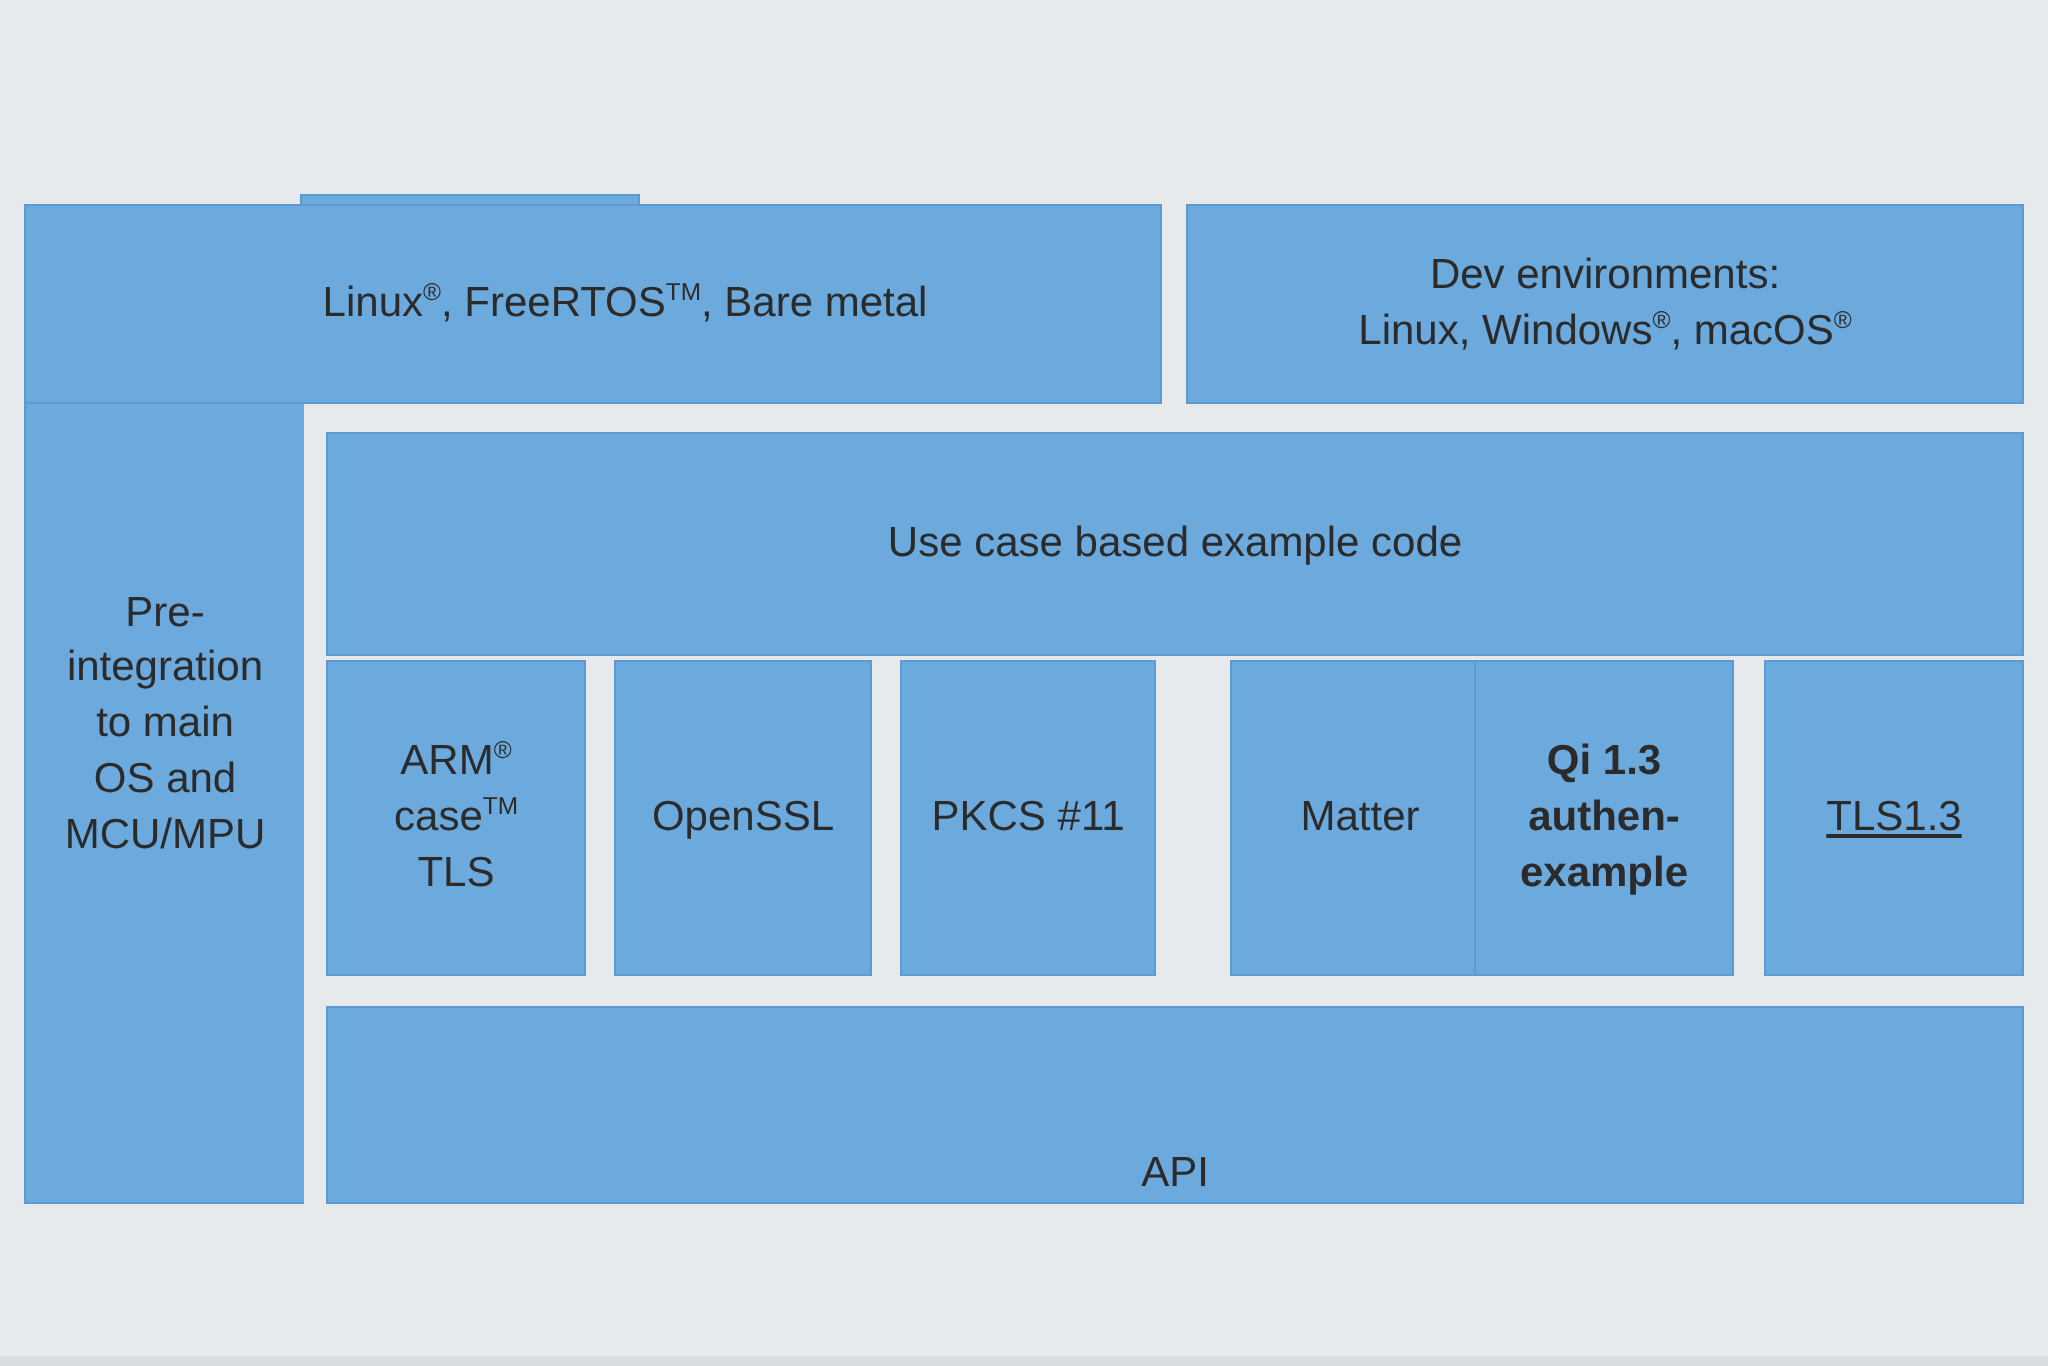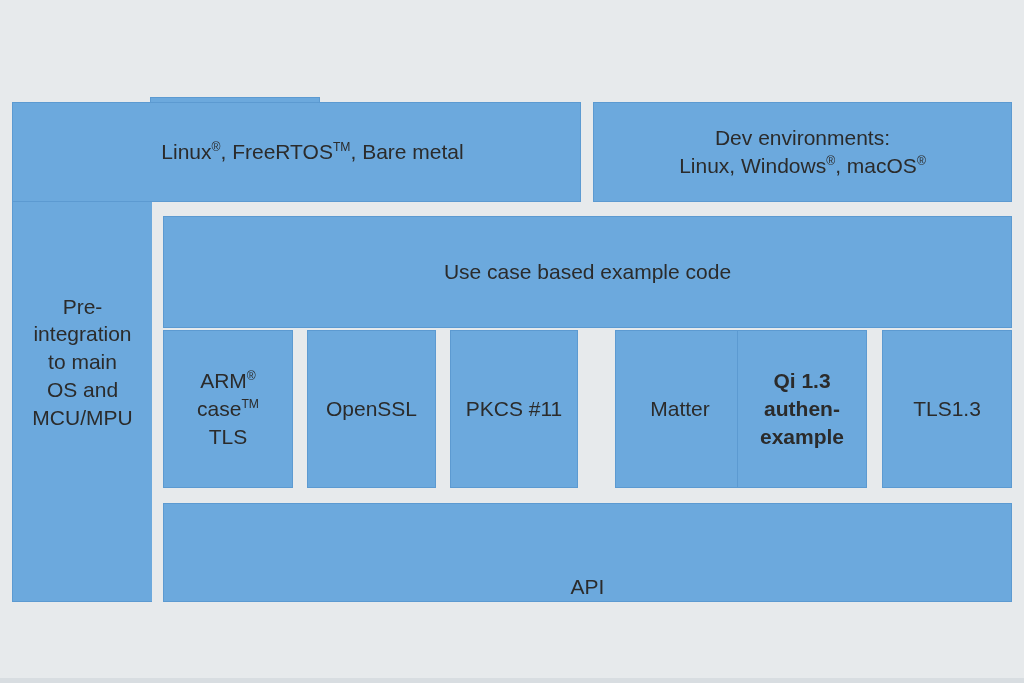--- a/index.html
+++ b/index.html
@@ -41,21 +41,21 @@
   .top-bar    { left: 12px;  top: 102px; width: 569px; height: 100px; padding-left: 32px; }
   .top-notch  { left: 150px; top: 97px;  width: 170px; height: 12px;  border-bottom: none; }
   .dev-box    { left: 593px; top: 102px; width: 419px; height: 100px; }
   .use-case   { left: 163px; top: 216px; width: 849px; height: 112px; }
   .row-box    { top: 330px;  height: 158px; }
   .b1 { left: 163px; width: 130px; }
   .b2 { left: 307px; width: 129px; }
   .b3 { left: 450px; width: 128px; }
   .b4 { left: 593px; width: 130px; margin-left: 22px; }
   .b5 { left: 737px; width: 130px; font-weight: bold; }
-  .b6 { left: 882px; width: 130px; }
+  .b6 { left: 882px; width: 130px; text-decoration: underline; }
   .api-bar    { left: 163px; top: 503px; width: 849px; height: 99px; justify-content: flex-end; }
   .footer-line {
     position: absolute;
     left: 0; top: 678px;
     width: 1024px; height: 5px;
     background: var(--footer_line, #D8DDE1);
   }
 </style>
 </head>
 <body style="--box_fill: #6CA9DD; --box_edge: #5C9AD1; --background: #E7EAEC; --text: #2B2B2B; --footer_line: #D8DDE1;">

